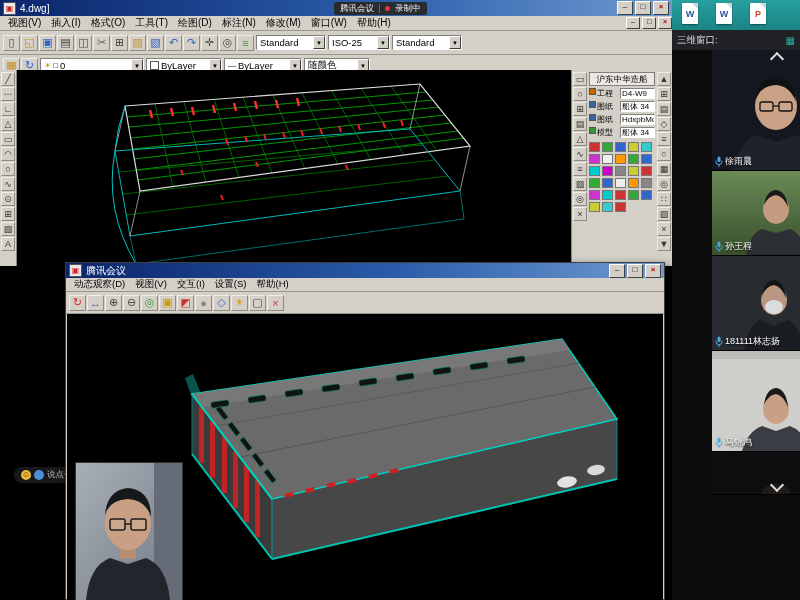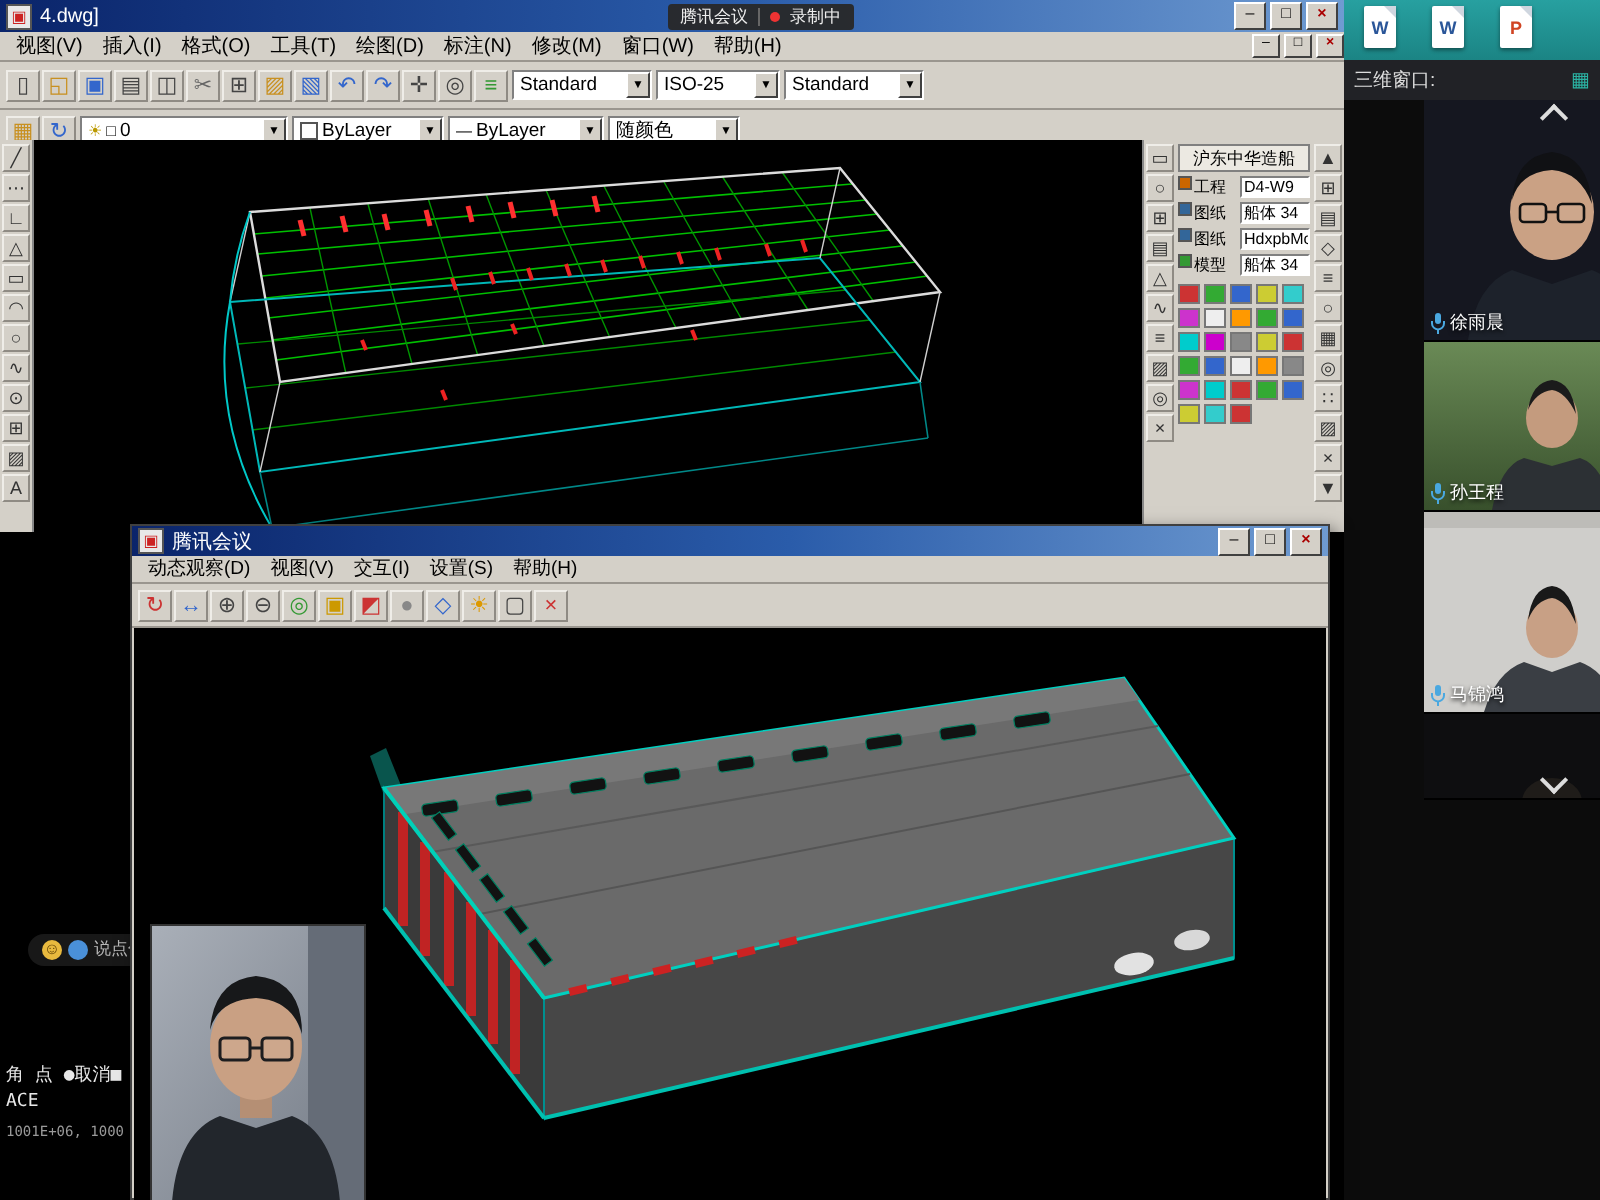--- a/index.html
+++ b/index.html
@@ -350,27 +350,20 @@
             <span class="vbtn">○</span>
             <span class="vbtn">▦</span>
             <span class="vbtn">◎</span>
             <span class="vbtn">∷</span>
             <span class="vbtn">▨</span>
             <span class="vbtn">×</span>
             <span class="vbtn">▼</span>
         </div>
       </div>
 
-      <div class="cmd">
-        <div>
-          <div>角 点  ●取消■</div>
-            <div>ACE</div>
-        </div>
-        <div class="coords">1001E+06, 1000</div>
-      </div>
     </div>
   </div>
 
   <div class="viewer">
     <div class="titlebar">
       <span class="appicon">▣</span>
       <span>腾讯会议</span>
       <div class="winbtns">
         <span class="wbtn">–</span>
         <span class="wbtn">□</span>
@@ -553,20 +546,37 @@
             <svg width="8" height="11">
               <rect x="2.5" y="0.5" width="3" height="5.5" rx="1.5" fill="#4aa8e0"></rect>
               <path d="M1 4.5 v1.2 a3 3 0 0 0 6 0 v-1.2" stroke="#4aa8e0" fill="none"></path>
               <line x1="4" y1="9" x2="4" y2="11" stroke="#4aa8e0"></line>
             </svg>
             <span>孙王程</span>
           </div>
       </div>
 
 
+      <div class="tile" style="height:94px">
+        <svg width="128" height="94">
+          <rect width="128" height="94" fill="#282b30"></rect>
+          <path d="M32 94 Q36 70 48 64 L62 70 L76 64 Q88 70 92 94 Z" fill="#191c20"></path>
+          <ellipse cx="62" cy="44" rx="13" ry="15" fill="#bb9680"></ellipse>
+          <ellipse cx="62" cy="51" rx="9" ry="7" fill="#dcdcde"></ellipse>
+          <path d="M50 40 Q52 25 62 24 Q72 25 74 42 Q69 30 62 29 Q54 30 50 40 Z" fill="#151517"></path>
+        </svg>
+        <div class="tname">
+            <svg width="8" height="11">
+              <rect x="2.5" y="0.5" width="3" height="5.5" rx="1.5" fill="#4aa8e0"></rect>
+              <path d="M1 4.5 v1.2 a3 3 0 0 0 6 0 v-1.2" stroke="#4aa8e0" fill="none"></path>
+              <line x1="4" y1="9" x2="4" y2="11" stroke="#4aa8e0"></line>
+            </svg>
+            <span>181111林志扬</span>
+          </div>
+      </div>
 
       <div class="tile" style="height:100px">
         <svg width="128" height="100">
           <rect width="128" height="100" fill="#cfcecb"></rect>
           <rect x="0" y="0" width="128" height="8" fill="#bdbcb8"></rect>
           <path d="M30 100 Q36 80 50 75 L64 80 L78 75 Q92 80 98 100 Z" fill="#3a3e44"></path>
           <ellipse cx="64" cy="58" rx="13" ry="15" fill="#c8a085"></ellipse>
           <path d="M52 54 Q54 38 64 37 Q74 38 76 56 Q71 44 64 43 Q56 44 52 54 Z" fill="#191919"></path>
         </svg>
         <div class="tname">

